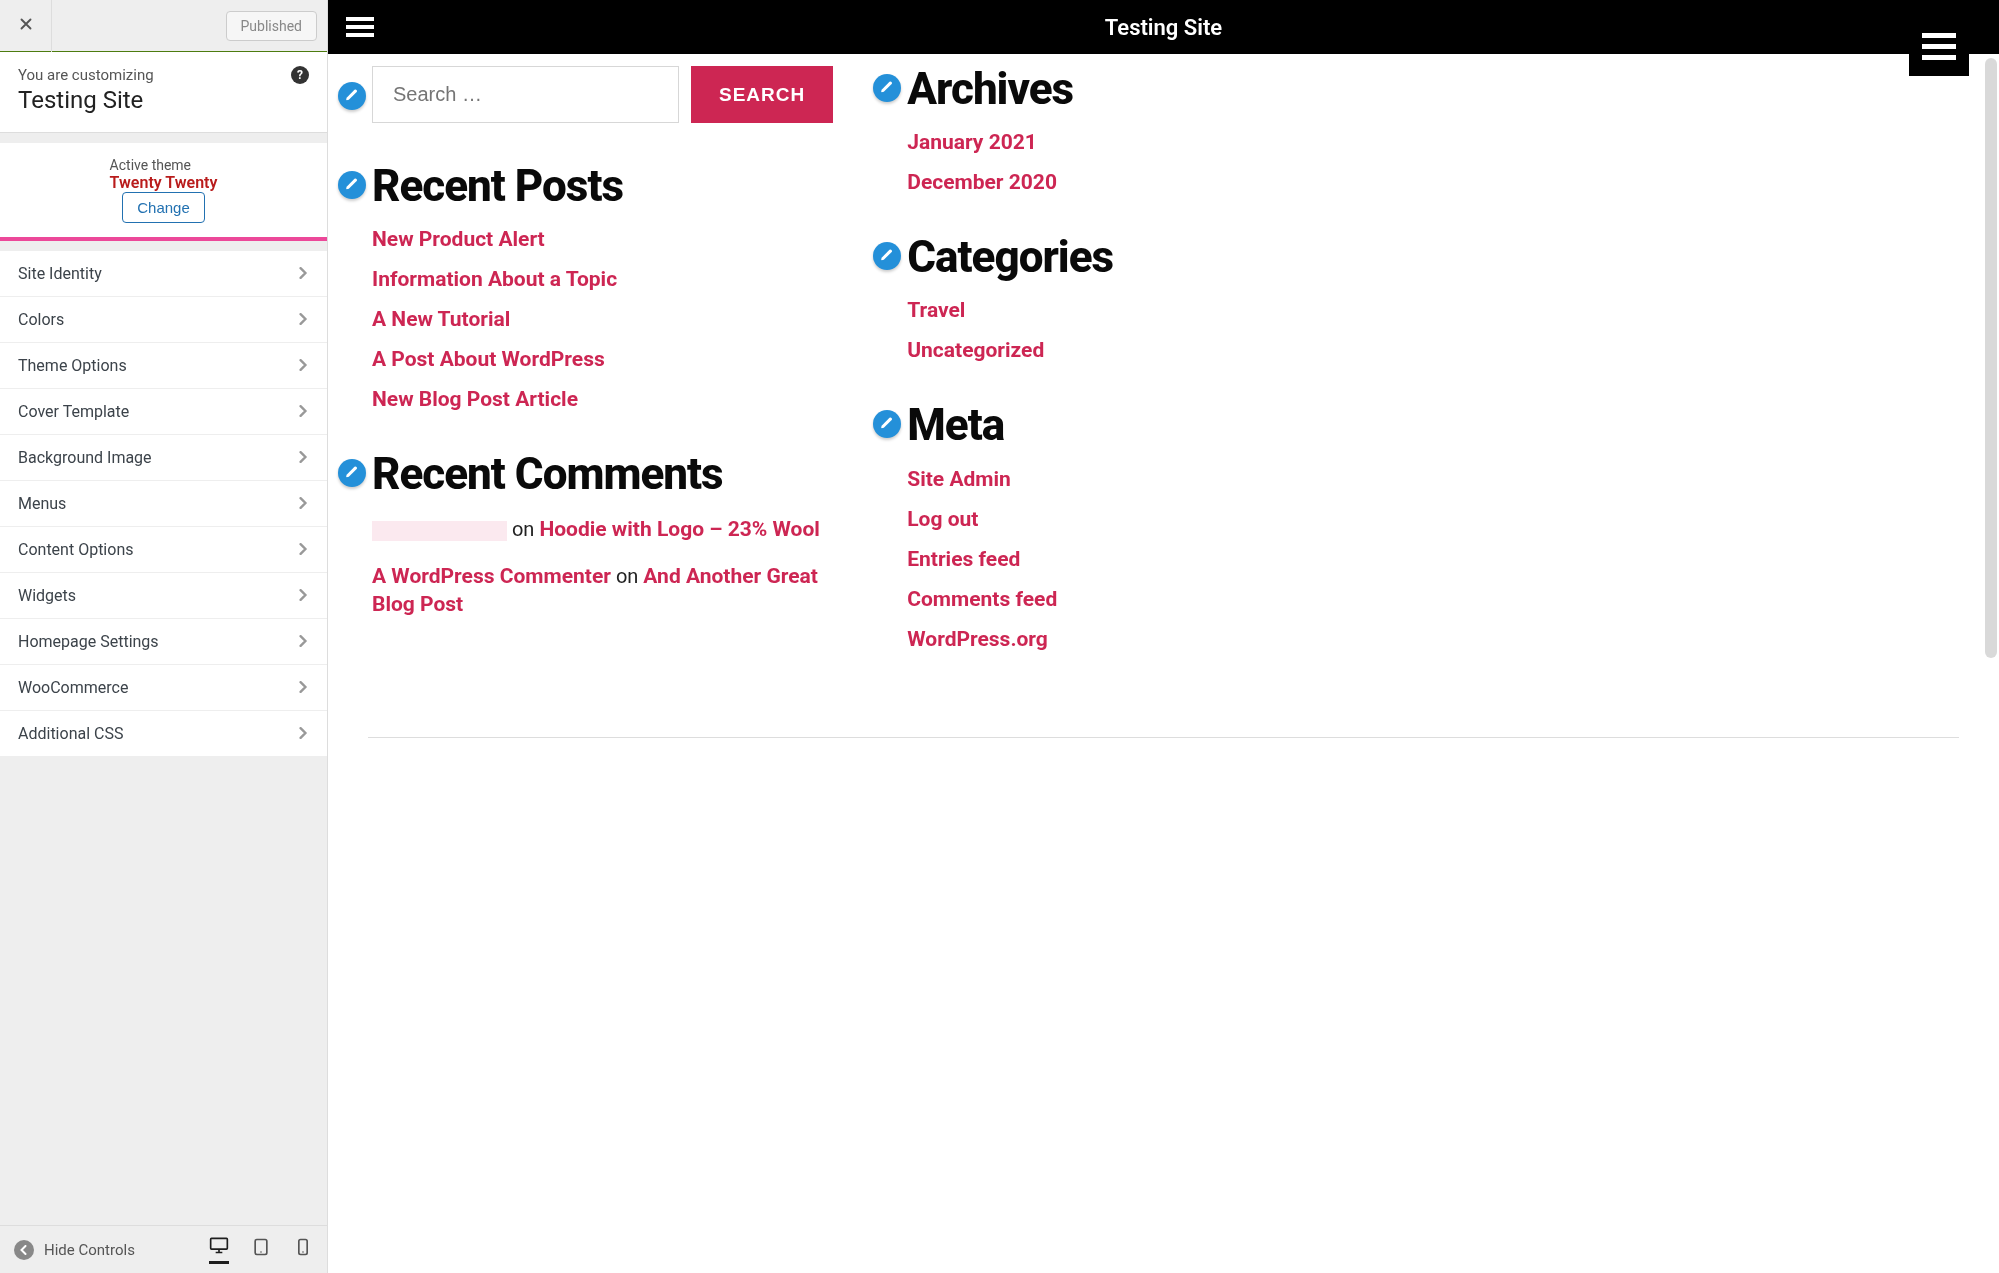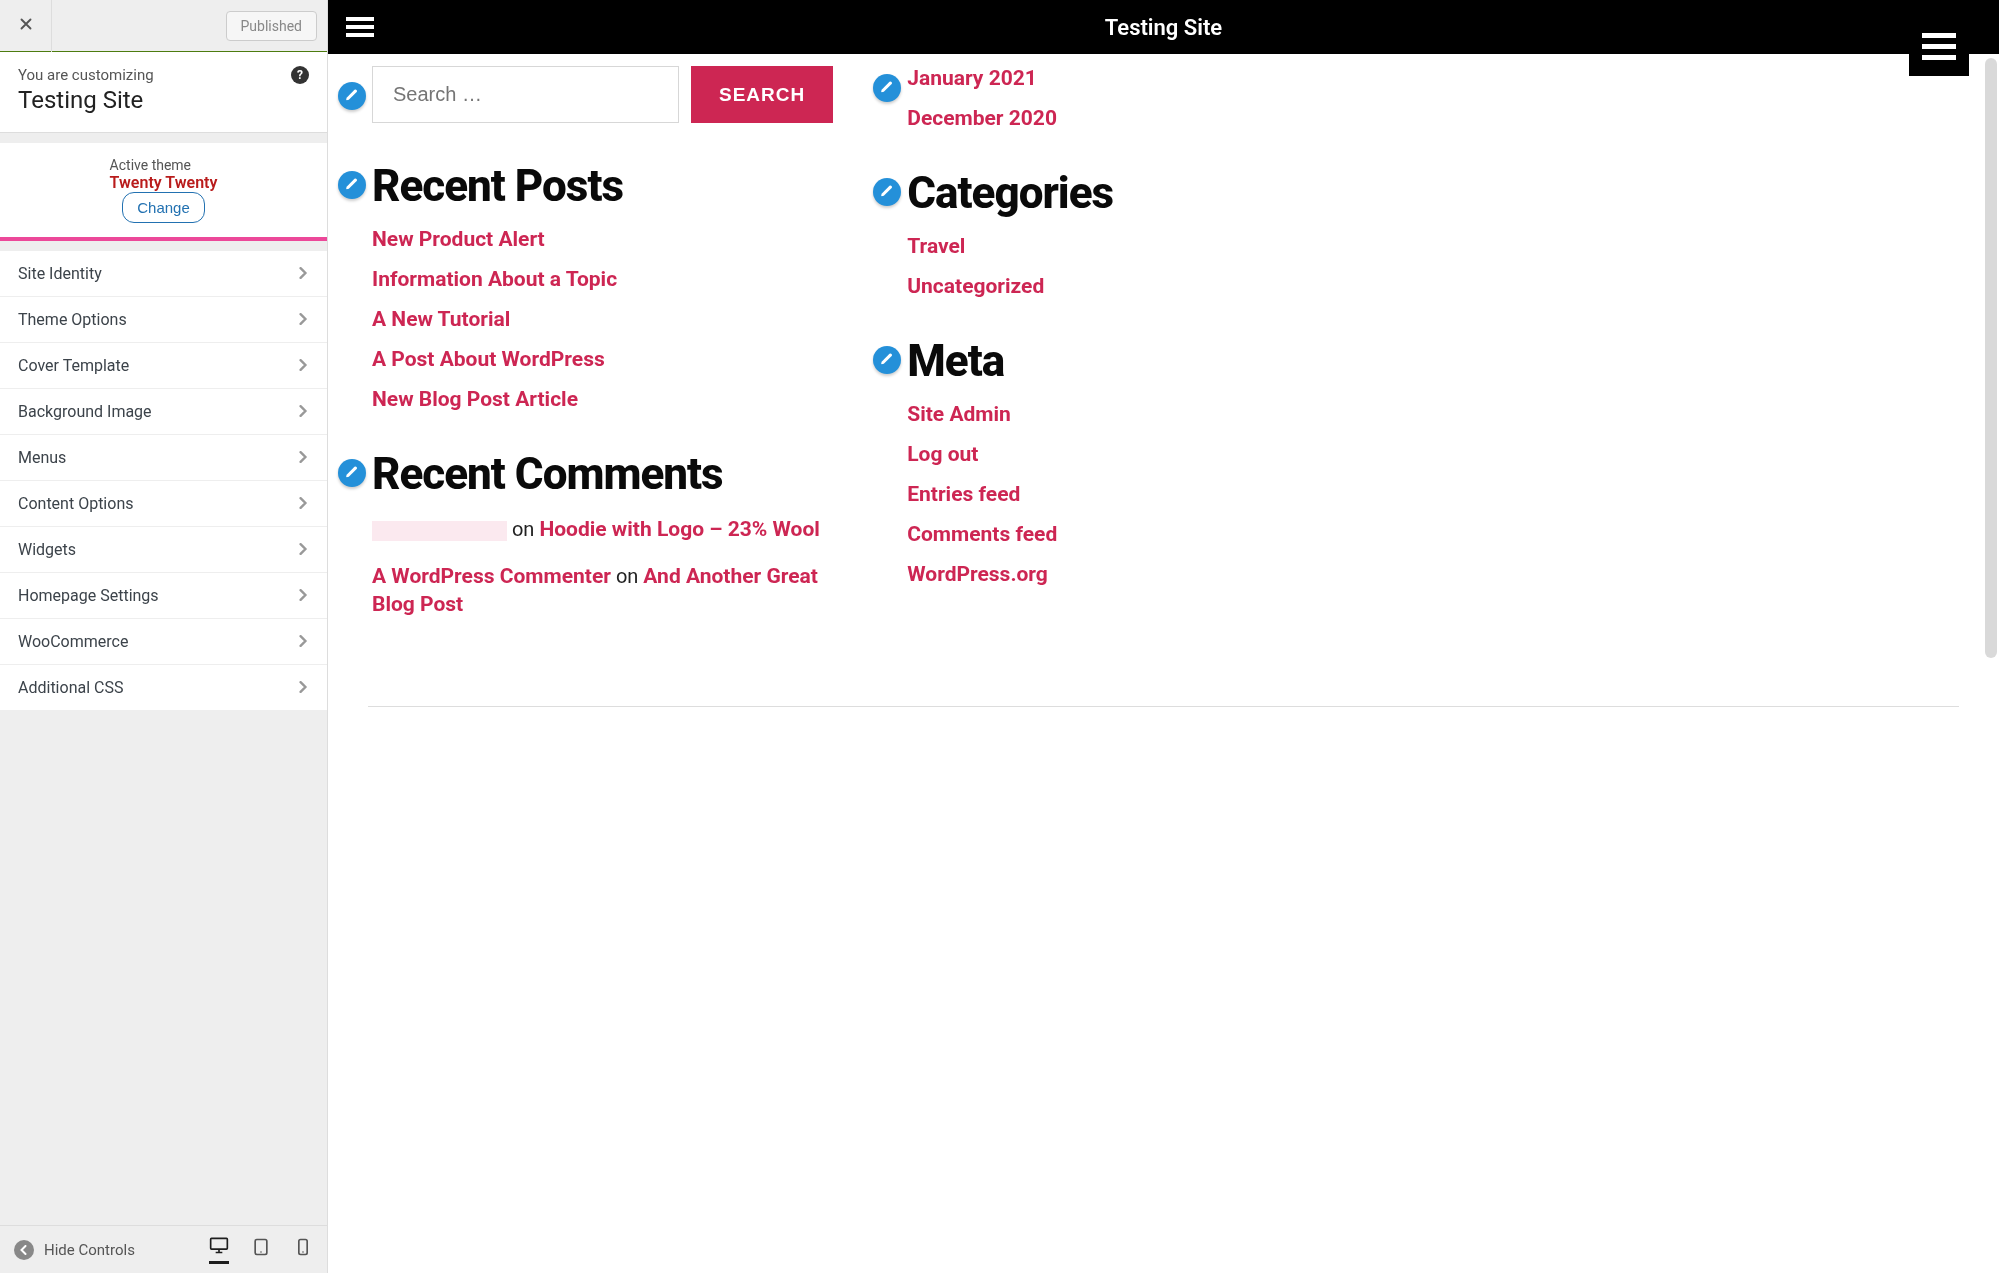--- a/index.html
+++ b/index.html
@@ -39,21 +39,21 @@
   }
   .cz-theme {
     background:#fff; padding: 14px 6px; border-bottom:4px solid #ec4899;
     display:flex; align-items:center; justify-content:space-between;
     margin-top: 10px;
     flex-direction: column;
   }
   .cz-theme .tlabel { color:#555; font-size:14px; }
   .cz-theme .tname  { color:#b91c1c; font-size:16px; font-weight:600; }
   .cz-change-btn {
-    border:1px solid #2271b1; color:#2271b1; background:#fff; border-radius:12px;
+    border:1px solid #2271b1; color:#2271b1; background:#fff; border-radius:4px;
     padding:6px 14px; font-size:15px; cursor:pointer;
   }
   .cz-panels { background:#fff; margin-top:10px; }
   .cz-panel {
     display:flex; align-items:center; justify-content:space-between;
     padding: 13px 18px; border-bottom:1px solid #eee; cursor:pointer;
     color:#3c434a; font-size:16px;
   }
   .cz-panel .chev { color:#999; }
   .cz-panel .chev svg { width:12px; height:12px; }
@@ -177,20 +177,26 @@
   </div>
 
   <div class="cz-panels" id="cz-panels">
       <div class="cz-panel">
         <span>Site Identity</span>
         <span class="chev"><svg viewBox="0 0 10 10">
             <path d="M3 1l4 4-4 4" stroke="#999" stroke-width="2" fill="none" stroke-linecap="round"></path>
           </svg></span>
       </div>
       <div class="cz-panel">
+        <span>Colors</span>
+        <span class="chev"><svg viewBox="0 0 10 10">
+            <path d="M3 1l4 4-4 4" stroke="#999" stroke-width="2" fill="none" stroke-linecap="round"></path>
+          </svg></span>
+      </div>
+      <div class="cz-panel">
         <span>Theme Options</span>
         <span class="chev"><svg viewBox="0 0 10 10">
             <path d="M3 1l4 4-4 4" stroke="#999" stroke-width="2" fill="none" stroke-linecap="round"></path>
           </svg></span>
       </div>
       <div class="cz-panel">
         <span>Cover Template</span>
         <span class="chev"><svg viewBox="0 0 10 10">
             <path d="M3 1l4 4-4 4" stroke="#999" stroke-width="2" fill="none" stroke-linecap="round"></path>
           </svg></span>
@@ -328,20 +334,21 @@
       </section>
     </div>
 
     <div class="col-right">
       <section class="widget">
         <span class="edit-badge">
           <span><svg viewBox="0 0 24 24">
                 <path d="M3 21l3.5-.7L20 6.8a2 2 0 0 0 0-2.8l-.9-.9a2 2 0 0 0-2.8 0L2.8 16.6 2 20z" fill="#fff"></path>
               </svg></span>
         </span>
+        <h2>Archives</h2>
         <ul class="link-list" id="archives">
             <li><a href="#">January 2021</a></li>
             <li><a href="#">December 2020</a></li>
           </ul>
       </section>
 
       <section class="widget" style="margin-top:40px;">
         <span class="edit-badge">
           <span><svg viewBox="0 0 24 24">
                 <path d="M3 21l3.5-.7L20 6.8a2 2 0 0 0 0-2.8l-.9-.9a2 2 0 0 0-2.8 0L2.8 16.6 2 20z" fill="#fff"></path>

